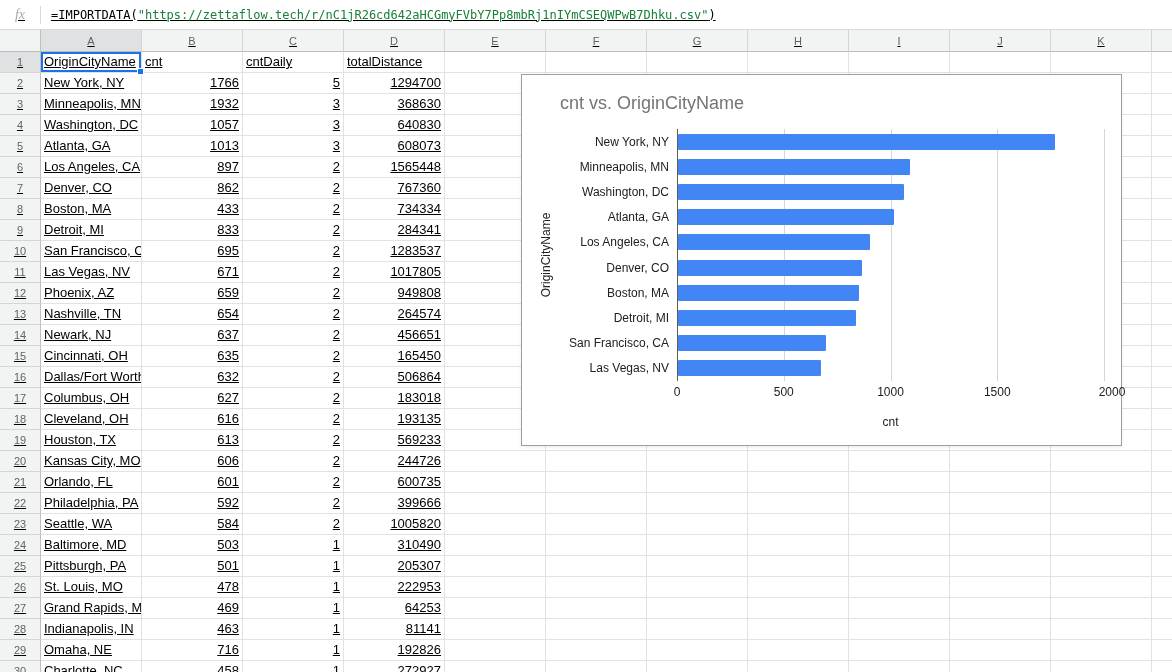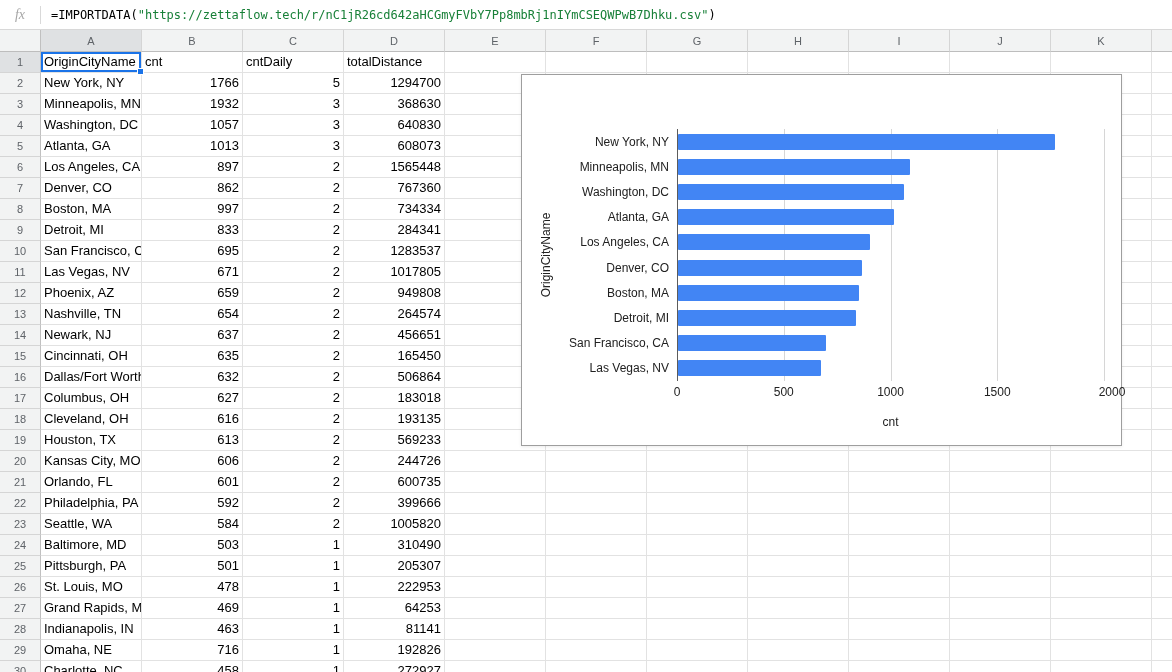--- a/index.html
+++ b/index.html
@@ -1,18 +1,18 @@
 <!DOCTYPE html>
 <html><head>
 <meta charset="utf-8">
 <style>
   * { margin:0; padding:0; box-sizing:border-box; }
   html,body { width:1172px; height:672px; overflow:hidden; background:#fff;
               font-family:"Liberation Sans", sans-serif; }
-  .app { position:relative; width:1172px; height:672px; overflow:hidden; }
+  .app { position:relative; width:1172px; height:672px; overflow:hidden;text-decoration:underline; }
 
   
   .formula-bar { height:30px; display:flex; align-items:center;
                  border-bottom:1px solid #d8d8d8; background:#fff; }
   .fx { width:40px; text-align:center; color:#a6a6a6; font-style:italic;
         font-family:"Liberation Serif", serif; font-size:14px; }
   .fx-divider { width:1px; height:18px; background:#d9d9d9; }
   .formula-text { flex:1; padding-left:10px; font-family:"DejaVu Sans Mono", monospace;
                   font-size:12px; color:#000; white-space:nowrap; overflow:hidden; }
   .formula-text .str { color:#188038; }
@@ -187,21 +187,21 @@
           <div class="cell"></div>
           <div class="cell"></div>
           <div class="cell"></div>
           <div class="cell"></div>
           <div class="cell"></div>
           <div class="cell filler"></div>
         </div>
         <div class="row">
           <div class="row-h">8</div>
           <div class="cell">Boston, MA</div>
-          <div class="cell num">997</div>
+          <div class="cell num">433</div>
           <div class="cell num">2</div>
           <div class="cell num">734334</div>
           <div class="cell"></div>
           <div class="cell"></div>
           <div class="cell"></div>
           <div class="cell"></div>
           <div class="cell"></div>
           <div class="cell"></div>
           <div class="cell"></div>
           <div class="cell filler"></div>
@@ -533,20 +533,21 @@
           <div class="cell"></div>
           <div class="cell"></div>
           <div class="cell"></div>
           <div class="cell"></div>
           <div class="cell filler"></div>
         </div>
       </div>
   </div>
 
   <div class="chart">
+    <div class="chart-title">cnt vs. OriginCityName</div>
     <div class="y-axis-label" style="left:24px; top:180px;">OriginCityName</div>
     <div>
         <div class="axisline" style="left: 155px;"></div>
         <div class="x-tick" style="left: 155px;">0</div>
         <div class="gridline" style="left: 261.75px;"></div>
         <div class="x-tick" style="left: 261.75px;">500</div>
         <div class="gridline" style="left: 368.5px;"></div>
         <div class="x-tick" style="left: 368.5px;">1000</div>
         <div class="gridline" style="left: 475.25px;"></div>
         <div class="x-tick" style="left: 475.25px;">1500</div>

